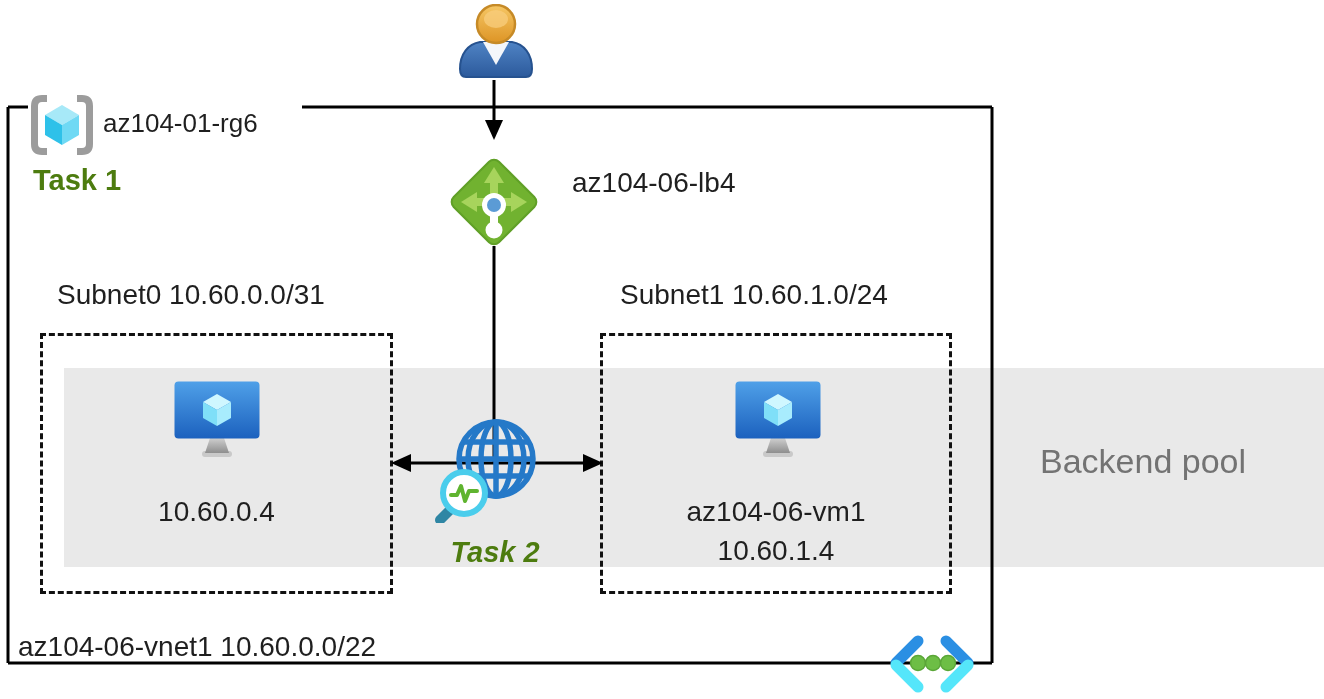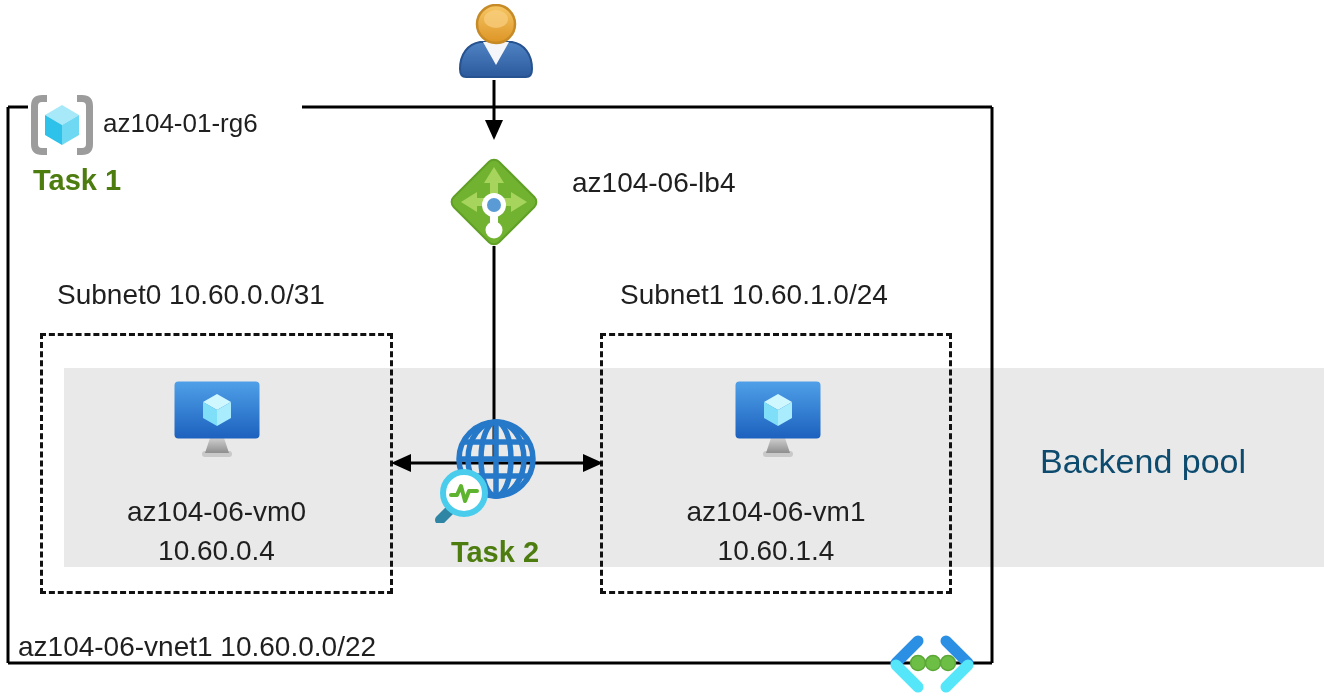--- a/index.html
+++ b/index.html
@@ -14,30 +14,30 @@
   }
   .subnet-box{
     border:3px dashed #111;box-sizing:border-box;background:transparent;
   }
   #subnet0-box{left:40px;top:333px;width:353px;height:261px;}
   #subnet1-box{left:600px;top:333px;width:352px;height:261px;}
   .txt{white-space:nowrap;}
   .rg-label{left:103px;top:108px;font-size:26px;}
   .task{font-size:29px;font-weight:bold;color:#4d7c0f;}
   #task1{left:33px;top:164px;}
-  #task2{left:395px;top:536px;width:200px;text-align:center;}
+  #task2{left:395px;top:536px;width:200px;text-align:center;font-style:italic;}
   .lb-labels{left:572px;top:163px;font-size:28px;line-height:40px;}
   .subnet-label{top:279px;font-size:28px;}
   .subnet-label b{font-weight:normal;}
   #subnet0-label{left:57px;}
   #subnet1-label{left:620px;}
   .vm-label{top:492px;font-size:28px;line-height:39px;text-align:center;}
   #vm0-label{left:40px;width:353px;}
   #vm1-label{left:600px;width:352px;}
-  .backend-label{left:1040px;top:442px;font-size:34px;color:#0c4a6e;}
+  .backend-label{left:1040px;top:442px;font-size:34px;color:#737373;}
   .vnet-label{left:18px;top:631px;font-size:28px;}
   .lines{left:0;top:0;pointer-events:none;}
 </style>
 </head>
 <body>
 
 <div id="canvas">
 
   <div class="abs band"></div>
 
@@ -171,21 +171,20 @@
     <b>Subnet0</b>
     <span>10.60.0.0/31</span>
   </div>
 
   <div class="abs txt subnet-label" id="subnet1-label">
     <b>Subnet1</b>
     <span>10.60.1.0/24</span>
   </div>
 
   <div class="abs vm-label" id="vm0-label">
-    <div>az104-06-vm0</div>
     <div>10.60.0.4</div>
   </div>
 
   <div class="abs vm-label" id="vm1-label">
     <div>az104-06-vm1</div>
     <div>10.60.1.4</div>
   </div>
 
   <div class="abs txt task" id="task2">Task 2</div>
 

